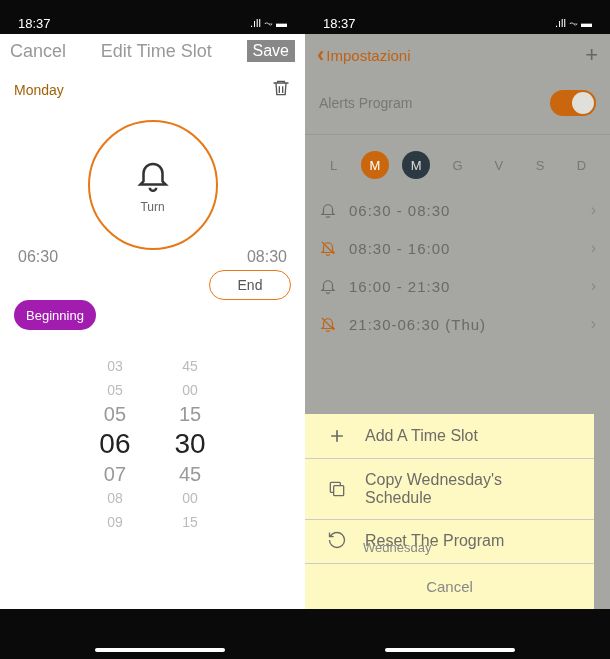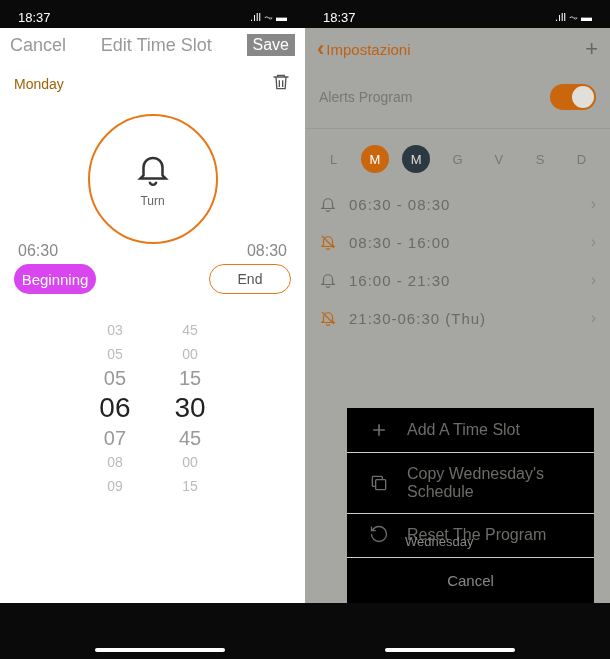--- a/index.html
+++ b/index.html
@@ -1,17 +1,17 @@
 <!DOCTYPE html>
 <html><head>
   <meta charset="utf-8">
   <style>
     * { margin: 0; padding: 0; box-sizing: border-box; font-family: -apple-system, BlinkMacSystemFont, "Segoe UI", sans-serif; }
     body { background: #0a0a0a; width: 610px; height: 659px; position: relative; }
-    .screens { display: flex; padding-top: 16px; }
+    .screens { display: flex; padding-top: 22px; }
     .screen { width: 305px; height: 587px; background: #fff; position: relative; }
     .screen.left { margin-left: 0; }
     .screen.right { background: #a6a6a2; }
     
     .status-bar { position: absolute; top: -10px; left: 0; right: 0; height: 22px; display: flex; justify-content: space-between; align-items: center; padding: 0 18px; color: #fff; font-size: 13px; font-weight: 500; background: #0a0a0a; }
     .status-icons { display: flex; gap: 5px; align-items: center; font-size: 11px; }
     
     
     .header-left { display: flex; align-items: center; justify-content: space-between; padding: 18px 10px 8px 10px; }
     .header-left .cancel { color: #999; font-size: 18px; }
@@ -25,21 +25,21 @@
     .circle-wrap { display: flex; justify-content: center; margin-top: 10px; }
     .circle { width: 130px; height: 130px; border: 2px solid #e67817; border-radius: 50%; display: flex; flex-direction: column; align-items: center; justify-content: center; }
     .bell-icon { width: 38px; height: 38px; margin-bottom: 6px; }
     .turn-label { color: #666; font-size: 12px; }
     
     .time-row { display: flex; justify-content: space-between; padding: 12px 18px 4px; margin-top: -14px; }
     .time-val { color: #888; font-size: 16px; }
     
     .btn-row { display: flex; justify-content: space-between; padding: 0 14px; }
     .pill { width: 82px; height: 30px; border-radius: 16px; display: flex; align-items: center; justify-content: center; font-size: 12px; }
-    .pill.begin { background: #d946ef; color: #fff; font-size: 15px; }
+    .pill.begin { background: #a21caf; color: #fff; font-size: 13px; margin-top: 30px; }
     .pill.end { background: #fff; border: 1.5px solid #e67817; color: #555; font-size: 14px; }
     
     .picker { display: flex; justify-content: center; gap: 44px; margin-top: 24px; position: relative; }
     .picker-col { display: flex; flex-direction: column; align-items: center; }
     .picker-item { color: #bbb; font-size: 14px; line-height: 24px; }
     .picker-item.near { color: #999; font-size: 20px; }
     .picker-item.selected { color: #222; font-size: 28px; font-weight: 500; line-height: 36px; }
     
     
     .header-right { display: flex; align-items: center; justify-content: space-between; padding: 20px 12px 8px 12px; background: #a6a6a2; }
@@ -58,21 +58,21 @@
     .day-chip.orange { background: #c9660e; color: #fff; }
     .day-chip.dark { background: #2d3942; color: #ddd; }
     
     .slot-list { background: #a6a6a2; }
     .slot { display: flex; align-items: center; justify-content: space-between; padding: 10px 14px; }
     .slot-left { display: flex; align-items: center; gap: 12px; }
     .slot-bell { width: 18px; height: 18px; }
     .slot-text { color: #6a6a66; font-size: 15px; letter-spacing: 1px; }
     .slot-chev { color: #888; font-size: 16px; }
     
-    .sheet { position: absolute; bottom: 0; left: 0; right: 16px; background: #000000; margin-left: 42px; }
+    .sheet { position: absolute; bottom: 0; left: 0; right: 16px; background: #fef9c3; }
     .sheet-item { display: flex; align-items: center; gap: 18px; padding: 12px 22px; color: #6c6c68; font-size: 16px; border-bottom: 1px solid #ccc; }
     .sheet-item .sub { font-size: 13px; color: #888; margin-left: 36px; margin-top: -10px; padding-bottom: 8px; }
     .sheet-item.multi { display: block; padding: 10px 22px 0; }
     .sheet-item.multi .row1 { display: flex; align-items: flex-end; gap: 18px; }
     .sheet-cancel { text-align: center; padding: 14px; color: #888; font-size: 15px; }
     .sheet-icon { width: 20px; height: 20px; flex-shrink: 0; }
     
     .home-bar { position: absolute; bottom: 7px; left: 0; right: 0; height: 4px; display: flex; justify-content: center; gap: 160px; }
     .home-bar .ind { width: 130px; height: 4px; background: #fff; border-radius: 2px; }
   </style>

